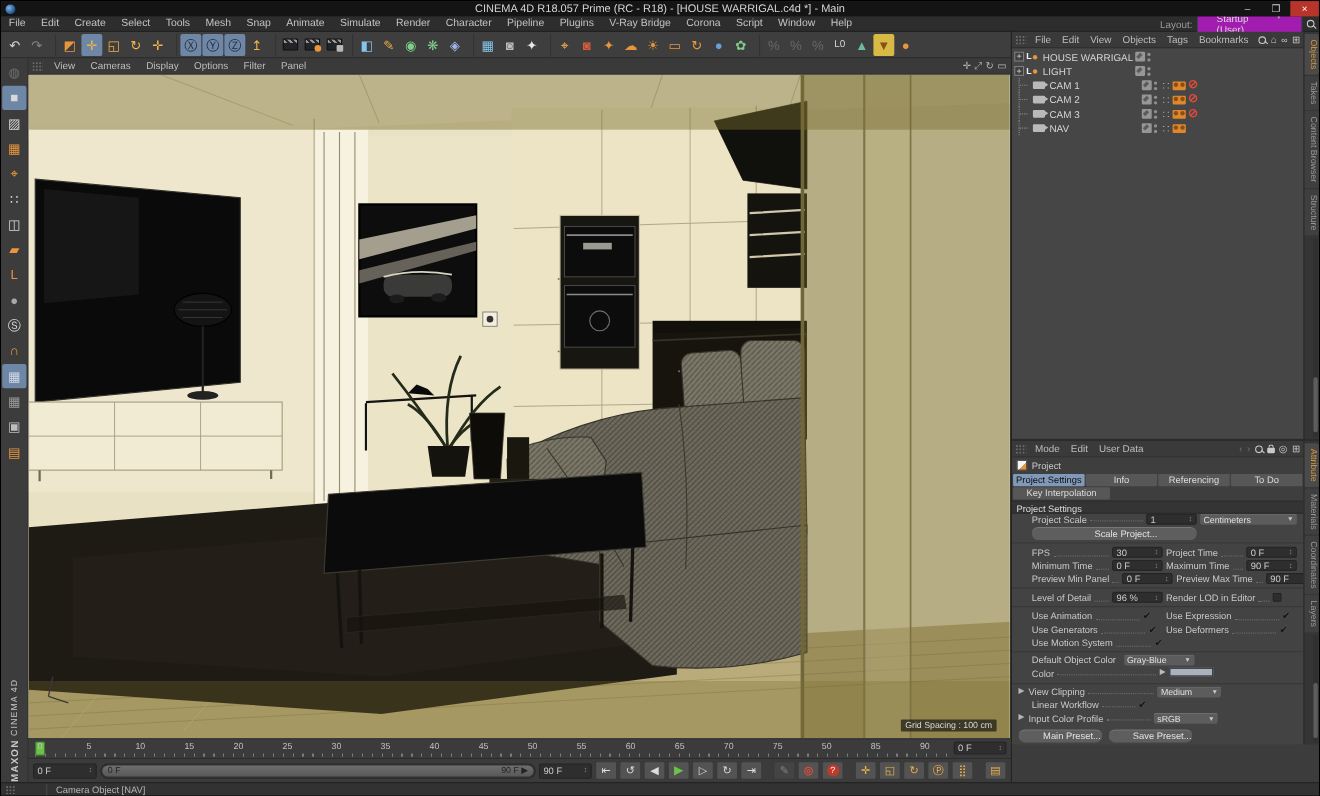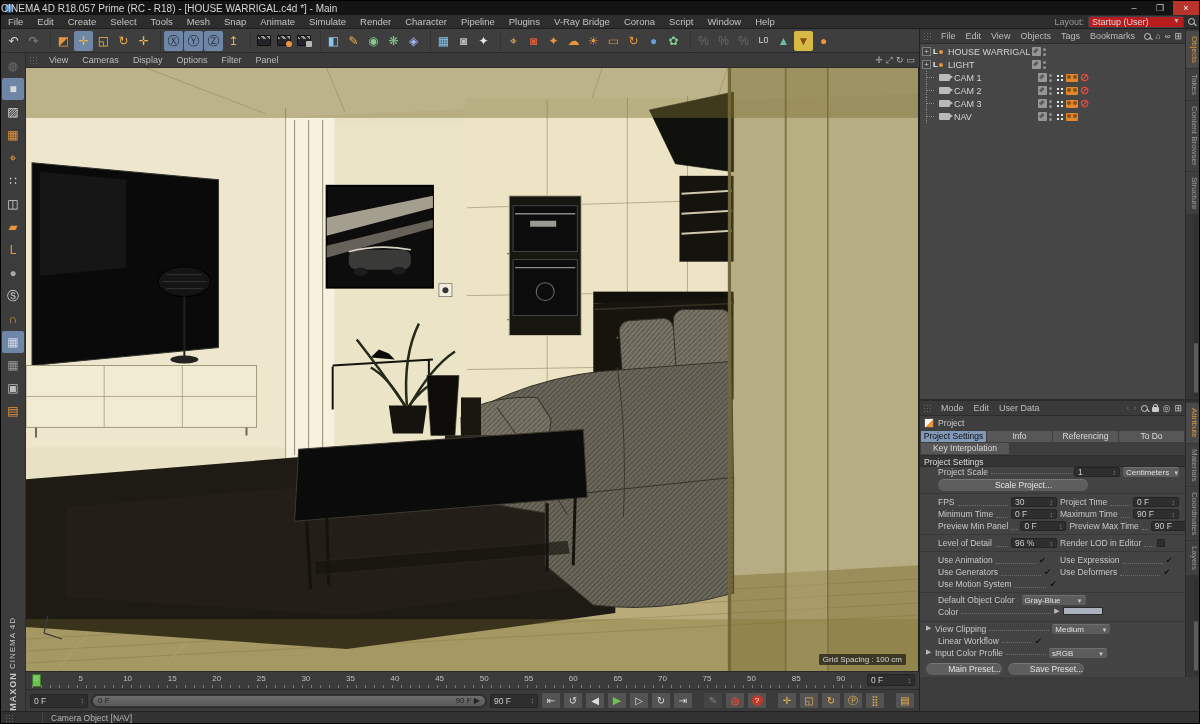--- a/index.html
+++ b/index.html
@@ -3,31 +3,31 @@
 <meta charset="utf-8">
 <style>
   * { margin:0; padding:0; box-sizing:border-box; }
   html,body { width:1200px; height:724px; overflow:hidden; background:#2b2b2b;
     font-family:"Liberation Sans", sans-serif; }
   .frame { width:1200px; height:724px; border:1px solid #000; display:flex; flex-direction:column; background:#3c3c3c; }
 
   
   .titlebar { height:14px; background:#141414; display:flex; align-items:center; color:#cccccc; font-size:10px; position:relative; flex:none; }
   .app-ico { width:9px; height:9px; border-radius:50%; background:radial-gradient(circle at 35% 35%, #7fb3e8, #1b4f8a 70%); margin:0 4px; }
-  .title-text { position:absolute; left:0; right:0; text-align:left; font-size:10px; color:#d6d6d6; }
+  .title-text { position:absolute; left:0; right:0; text-align:center; font-size:10px; color:#d6d6d6; }
   .wbtns { margin-left:auto; display:flex; height:14px; z-index:2; }
   .wbtn { width:26px; height:14px; display:flex; align-items:center; justify-content:center; color:#cfcfcf; font-size:9px; }
   .wbtn.close { background:#b8342b; color:#fff; }
 
   
   .menubar { height:14px; background:#2d2d2d; border-bottom:1px solid #1e1e1e; display:flex; align-items:center; font-size:9.5px; color:#c3c3c3; flex:none; }
   .menu-item { padding:0 7px; }
   .layoutbox { margin-left:auto; display:flex; align-items:center; gap:4px; padding-right:4px; }
   .layout-label { color:#9a9a9a; font-size:9px; }
-  .layout-dd { background:#b91c1c; border:1px solid #3b424c; border-radius:2px; color:#d9d9d9; font-size:9px; padding:0 3px; width:96px; display:flex; }
+  .layout-dd { background:#a21caf; border:1px solid #3b424c; border-radius:2px; color:#d9d9d9; font-size:9px; padding:0 17px; width:96px; display:flex; }
   .layout-dd .arr { margin-left:auto; font-size:7px; color:#aeb6c0; }
 
   
   .toolbar { height:24px; background:#3e3e3e; border-bottom:1px solid #2a2a2a; display:flex; align-items:center; padding-left:3px; gap:1px; flex:none; }
   .tbtn { width:19px; height:20px; border-radius:2px; display:flex; align-items:center; justify-content:center; font-size:12px; line-height:1; }
   .tbtn.active { background:#6f87a6; }
   .tbtn.hl { background:#d8b945; }
   .tbtn.dim { opacity:.45; }
   .tsep { width:7px; height:20px; border-right:1px solid #333; margin-right:2px; }
   .clap { width:14px; height:11px; background:#23232a; border:1px solid #101010; border-radius:1px; position:relative; }
@@ -626,21 +626,21 @@
               </div>
             <div class="sect">Project Settings</div>
 
             <div class="arow">
               <span class="lbl">Project Scale</span>
               <span class="lead"></span>
               <span class="fld afld">
                 <span>1</span>
                   <span class="st">↕</span>
               </span>
-              <span class="dd" style="width:56px">
+              <span class="dd" style="width:88px">
                 <span>Centimeters</span>
                   <span class="arr">▼</span>
               </span>
             </div>
             <div class="arow">
               <span class="pillbtn" style="width:150px">Scale Project...</span>
             </div>
             <div class="sepline"></div>
             <div id="time-fields">
                 <div class="arow two-col">

